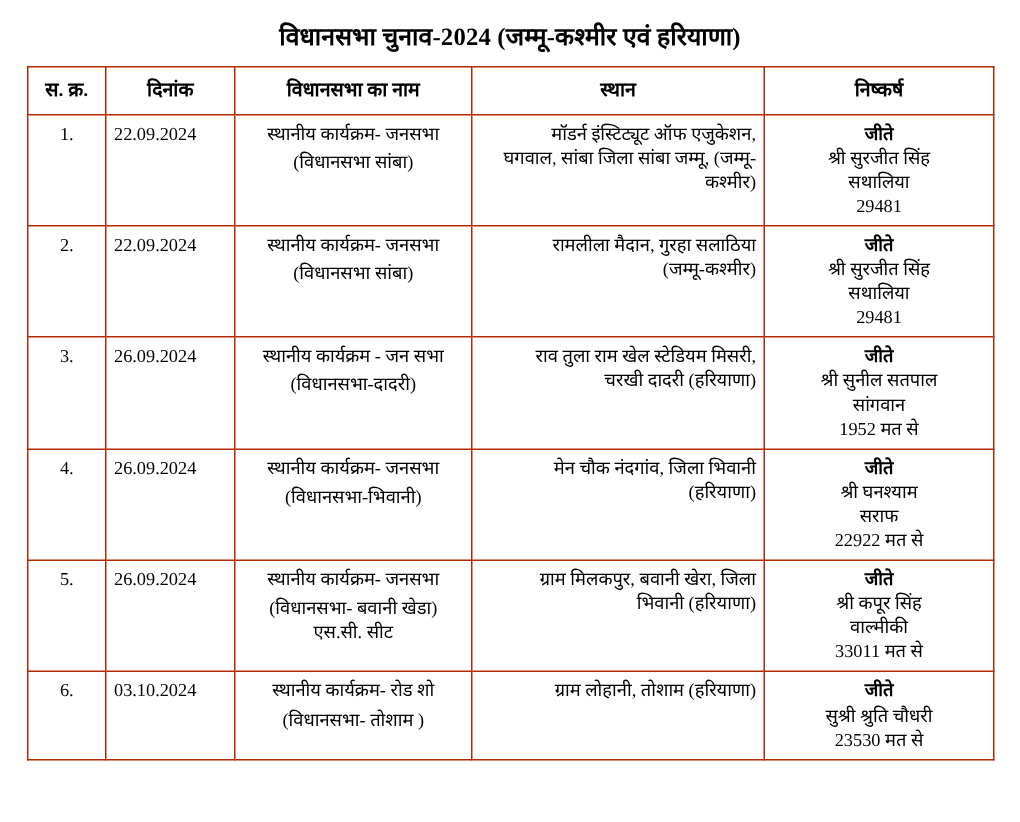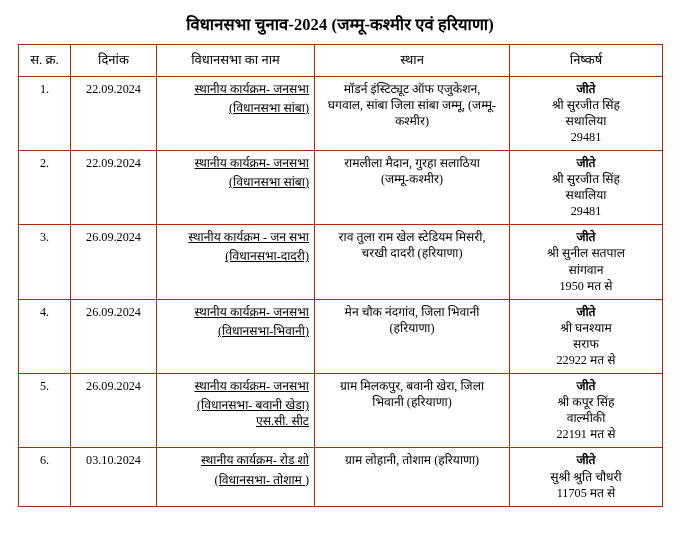--- a/index.html
+++ b/index.html
@@ -36,49 +36,47 @@
   table.main-table th,
   table.main-table td {
     border: 1px solid #b22a00;
     vertical-align: top;
     padding: 4px 5px 5px 5px;
     font-size: 12.2px;
     line-height: 1.32;
   }
   table.main-table thead th {
     text-align: center;
-    font-weight: normal;
+    font-weight: bold;
     font-size: 13px;
     padding: 6px 4px 7px 4px;
     vertical-align: middle;
   }
   col.c-sr    { width: 52px; }
   col.c-date  { width: 86px; }
   col.c-name  { width: 158px; }
   col.c-place { width: 195px; }
   col.c-res   { width: 153px; }
 
   td.sr {
     text-align: center;
     font-size: 11.5px;
     padding-top: 5px;
   }
   td.date {
-    text-align: center;
     font-size: 12.2px;
     padding-top: 6px;
     margin-left: 24px;
   }
   td.name {
+    text-align: center;
+    padding-left: 7px;
+  }
+  td.place {
     text-align: right;
-    padding-left: 7px;
-    text-decoration: underline;
-  }
-  td.place {
-    text-align: center;
     padding-left: 8px;
     padding-top: 11px;
   }
   td.result {
     text-align: center;
     padding-top: 5px;
   }
   .line { display: block; }
   .gap-small { display: block; height: 3px; }
   .res-won {
@@ -166,21 +164,21 @@
           <span class="line">(विधानसभा-दादरी)</span>
         </td>
         <td class="place">
           <span class="line">राव तुला राम खेल स्टेडियम मिसरी,</span>
           <span class="line">चरखी दादरी (हरियाणा)</span>
         </td>
         <td class="result">
           <span class="res-won">जीते</span>
           <span class="res-line">श्री सुनील सतपाल</span>
           <span class="res-line">सांगवान</span>
-          <span class="res-line">1950 मत से</span>
+          <span class="res-line">1952 मत से</span>
         </td>
       </tr>
 
       <tr>
         <td class="sr">4.</td>
         <td class="date">26.09.2024</td>
         <td class="name">
           <span class="line">स्थानीय कार्यक्रम- जनसभा</span>
           <span class="gap-small"></span>
           <span class="line">(विधानसभा-भिवानी)</span>
@@ -207,37 +205,37 @@
           <span class="line">एस.सी. सीट</span>
         </td>
         <td class="place">
           <span class="line">ग्राम मिलकपुर, बवानी खेरा, जिला</span>
           <span class="line">भिवानी (हरियाणा)</span>
         </td>
         <td class="result">
           <span class="res-won">जीते</span>
           <span class="res-line">श्री कपूर सिंह</span>
           <span class="res-line">वाल्मीकी</span>
-          <span class="res-line">22191 मत से</span>
+          <span class="res-line">33011 मत से</span>
         </td>
       </tr>
 
       <tr>
         <td class="sr">6.</td>
         <td class="date">03.10.2024</td>
         <td class="name">
           <span class="line">स्थानीय कार्यक्रम- रोड शो</span>
           <span class="gap-small"></span>
           <span class="line">(विधानसभा- तोशाम )</span>
         </td>
         <td class="place">
           <span class="line">ग्राम लोहानी, तोशाम (हरियाणा)</span>
         </td>
         <td class="result">
           <span class="res-won">जीते</span>
           <span class="res-line">सुश्री श्रुति चौधरी</span>
-          <span class="res-line">11705 मत से</span>
+          <span class="res-line">23530 मत से</span>
         </td>
       </tr>
 
     </tbody>
   </table>
 </div>
 
 </body></html>

